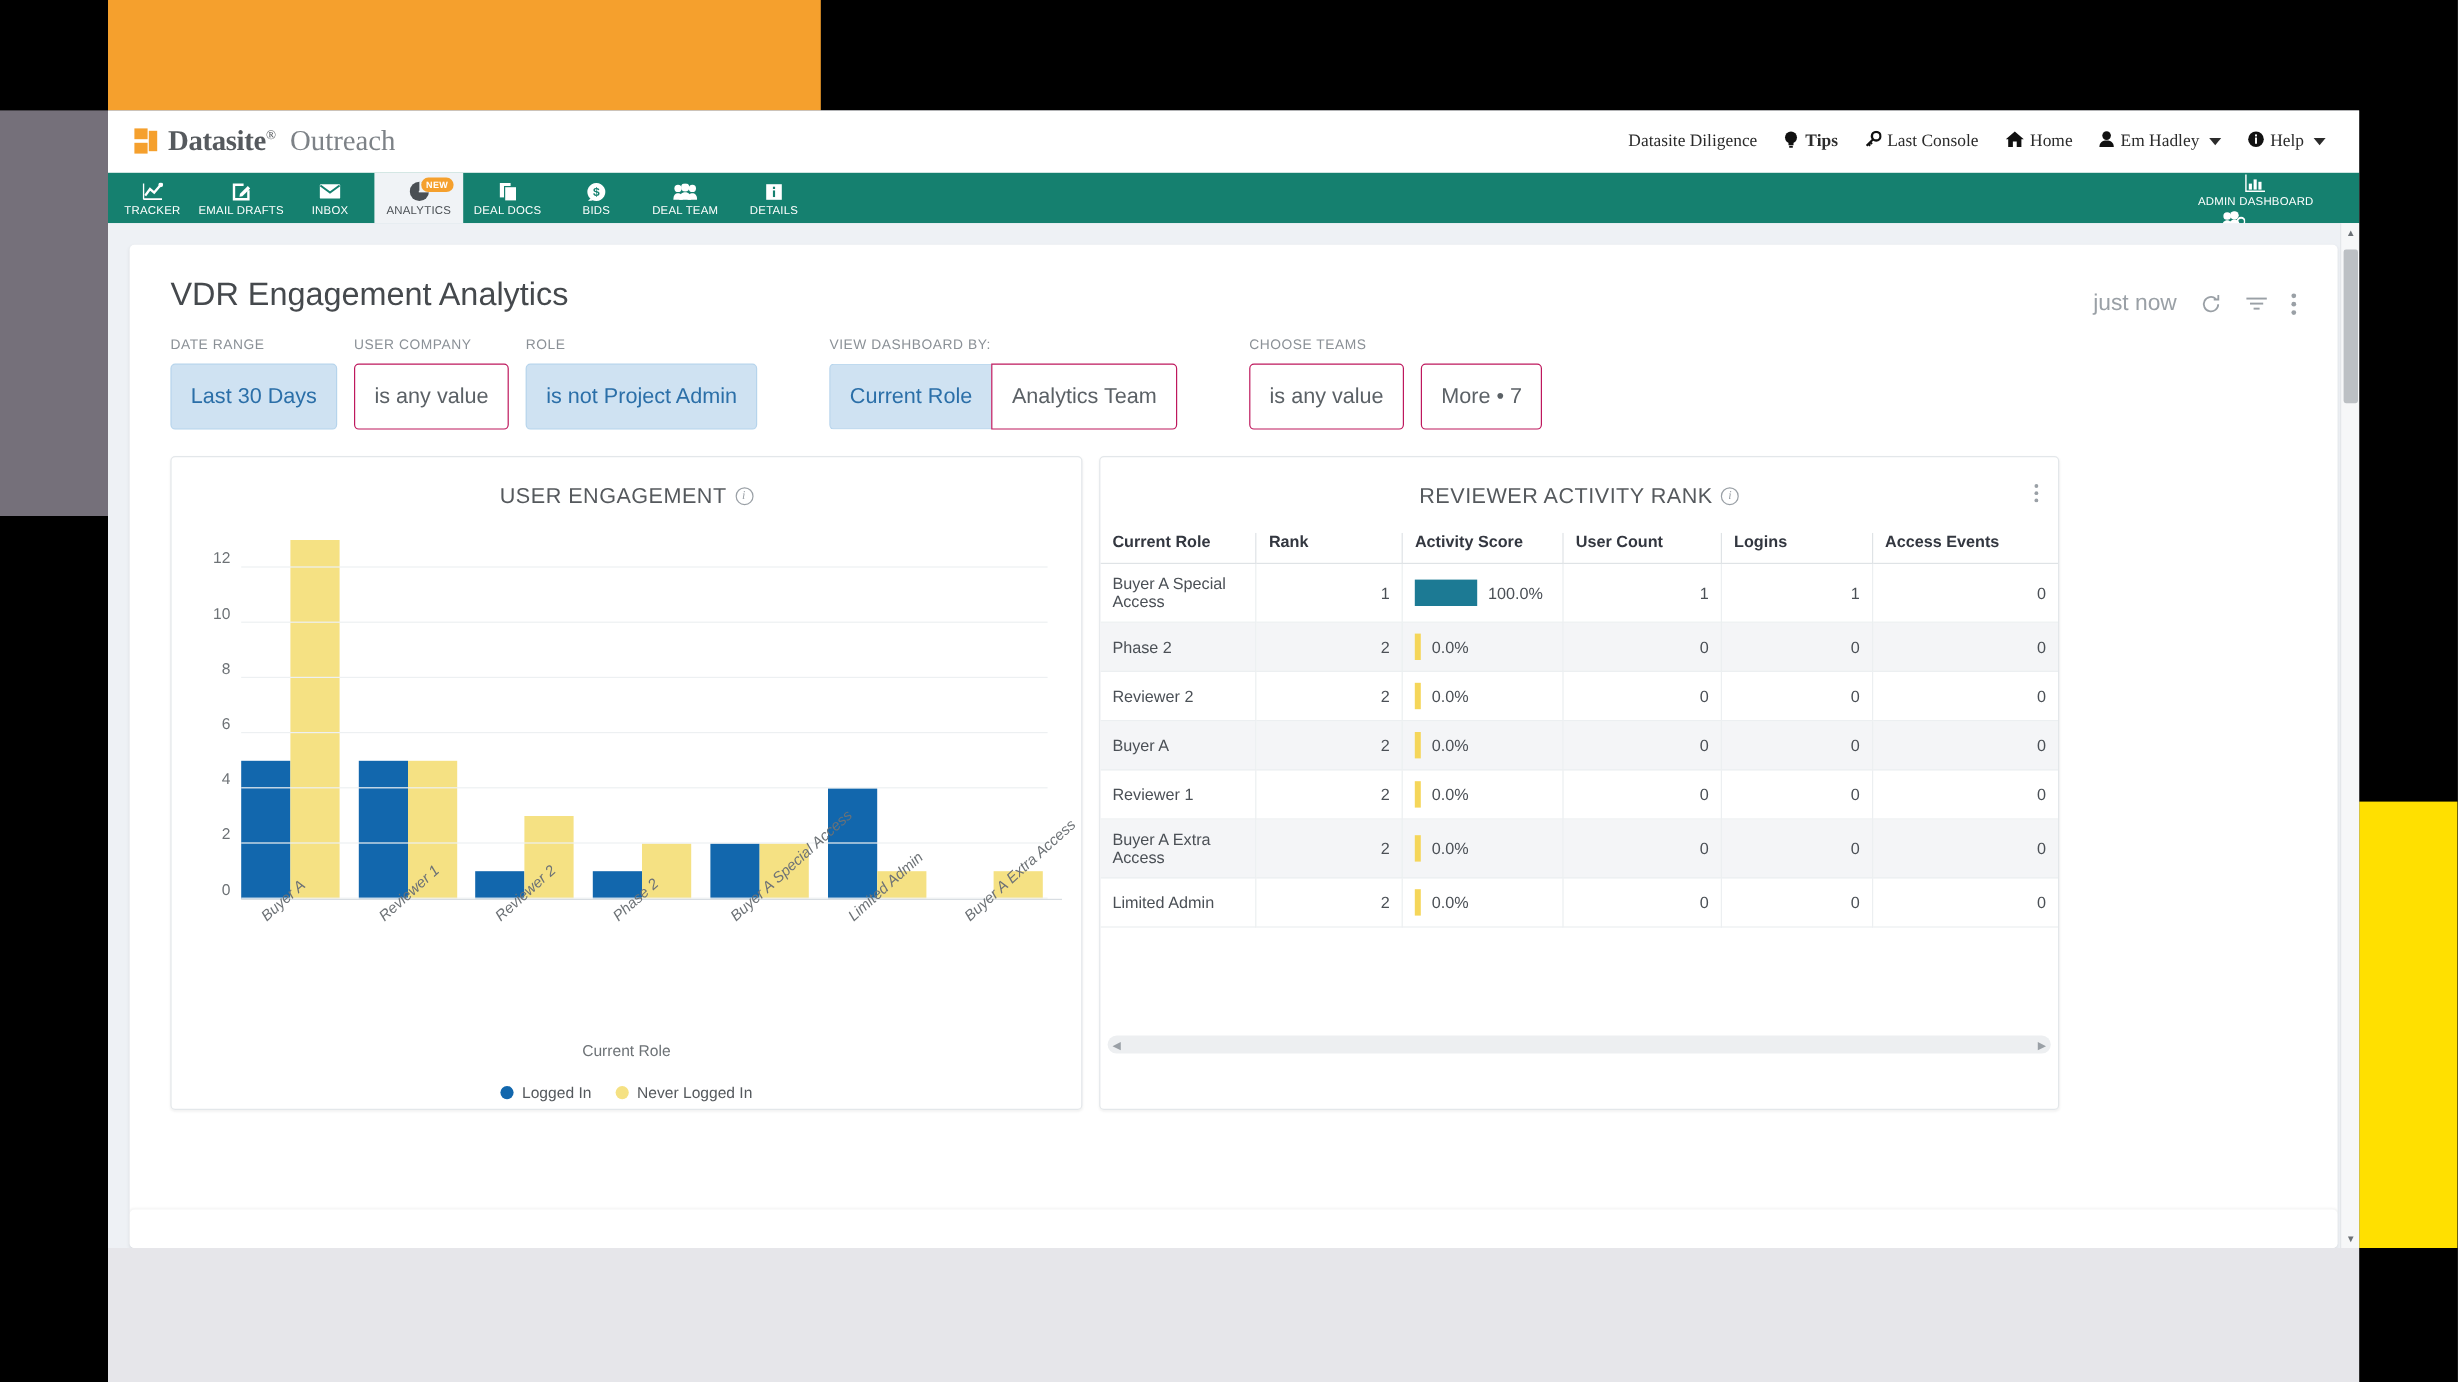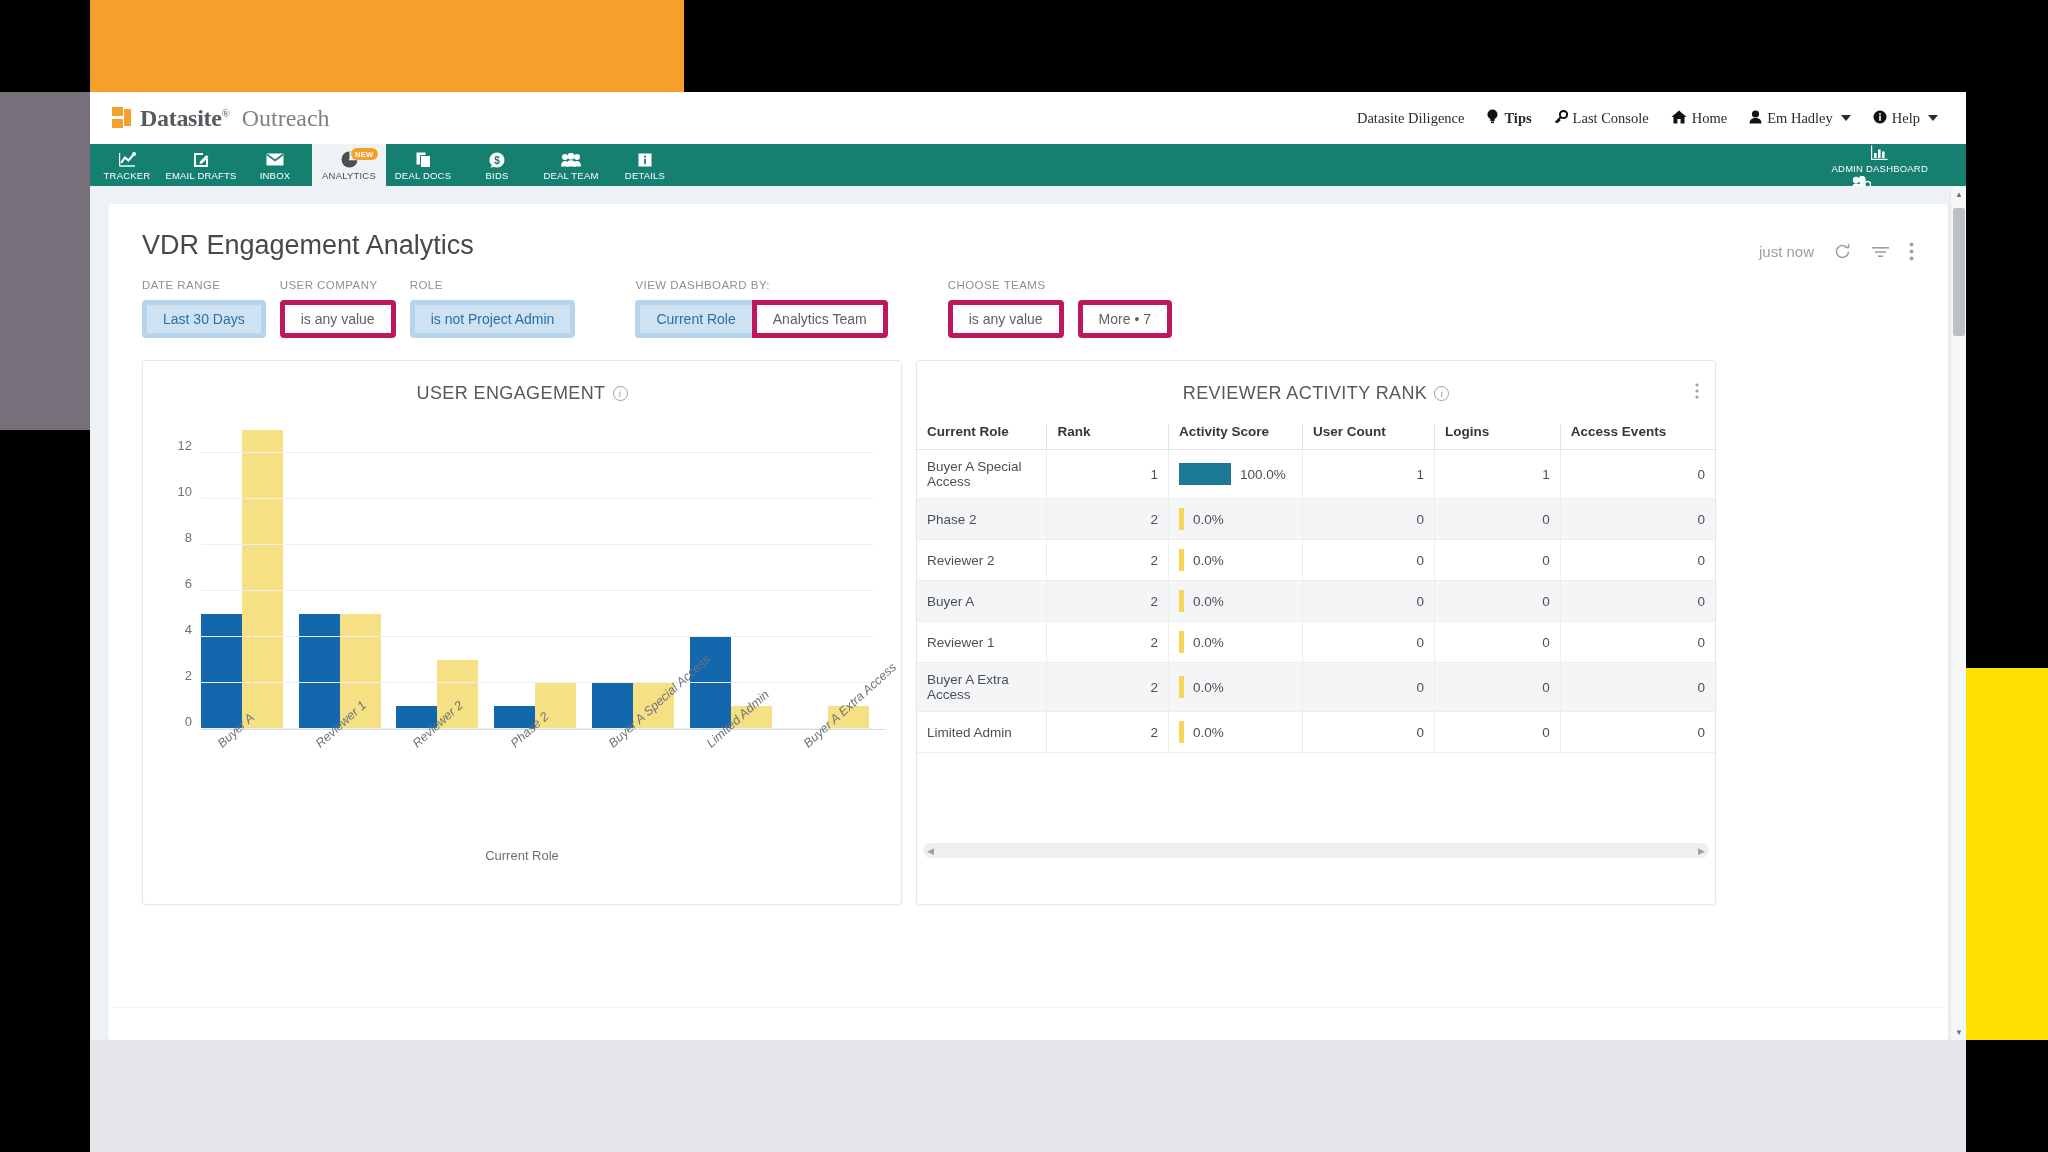--- a/index.html
+++ b/index.html
@@ -89,30 +89,30 @@
 
   
   .content-scroll { position:relative; height:854px; background:#eef1f5; padding:18px 18px 0 18px; }
   .card-main {
     background:#ffffff; border-radius:4px; height:836px; position:relative;
     box-shadow:0 1px 3px rgba(0,0,0,.08); overflow:hidden;
   }
   .page-head { padding:26px 34px 0 34px; display:flex; align-items:flex-start; }
   .page-title { font-size:27px; color:#45494d; font-weight:normal; }
   .head-tools { margin-left:auto; display:flex; align-items:center; gap:19px; padding-top:12px; }
-  .head-tools .just-now { font-size:15px; color:#9aa0a6; }
+  .head-tools .just-now { font-size:19px; color:#9aa0a6; }
   .head-tools .tool-ic { color:#9aa0a6; cursor:pointer; display:flex; align-items:center; }
 
   
   .filters { display:flex; padding:18px 34px 0 34px; gap:0; align-items:flex-end; }
   .fgroup { display:flex; flex-direction:column; margin-right:14px; }
   .flabel { font-size:11.5px; color:#8b9197; letter-spacing:.45px; margin-bottom:9px; text-transform:uppercase; }
   .fpill {
-    height:38px; border:5px solid #be185d; border-radius:4px; display:flex; align-items:center;
-    justify-content:center; padding:0 16px; font-size:14px; color:#5b6166; background:#fff;
+    height:55px; border:1px solid #be185d; border-radius:4px; display:flex; align-items:center;
+    justify-content:center; padding:0 16px; font-size:18px; color:#5b6166; background:#fff;
     cursor:pointer; white-space:nowrap;
   }
   .fpill.sel { background:#cfe2f2; border-color:#b6d4ec; color:#2b6fa8; }
   .fpill-split { display:flex; }
   .fpill-split .fpill:first-child { border-radius:4px 0 0 4px; border-right:none; }
   .fpill-split .fpill:last-child  { border-radius:0 4px 4px 0; }
   .fgroup.gap-l { margin-left:46px; }
 
   
   .widgets { display:flex; padding:22px 34px 0 34px; gap:14px; align-items:flex-start; }
@@ -560,20 +560,30 @@
                     <span>Limited Admin</span>
                   </div>
                   <div class="xl">
                     <span>Buyer A Extra Access</span>
                   </div>
                 </div>
             </div>
 
             <div class="axis-title">Current Role</div>
 
+            <div class="legend">
+              <span class="li">
+                <span class="dot blue"></span>
+                <span>Logged In</span>
+              </span>
+              <span class="li">
+                <span class="dot yellow"></span>
+                <span>Never Logged In</span>
+              </span>
+            </div>
           </div>
 
           <div class="widget w-table">
             <div class="w-title">
               <span>REVIEWER ACTIVITY RANK</span>
               <span class="info-ic">i</span>
             </div>
             <span class="w-kebab">
               <svg width="4" height="16" viewBox="0 0 4 16">
                   <circle cx="2" cy="2" r="1.6" fill="#9aa0a6"></circle>

